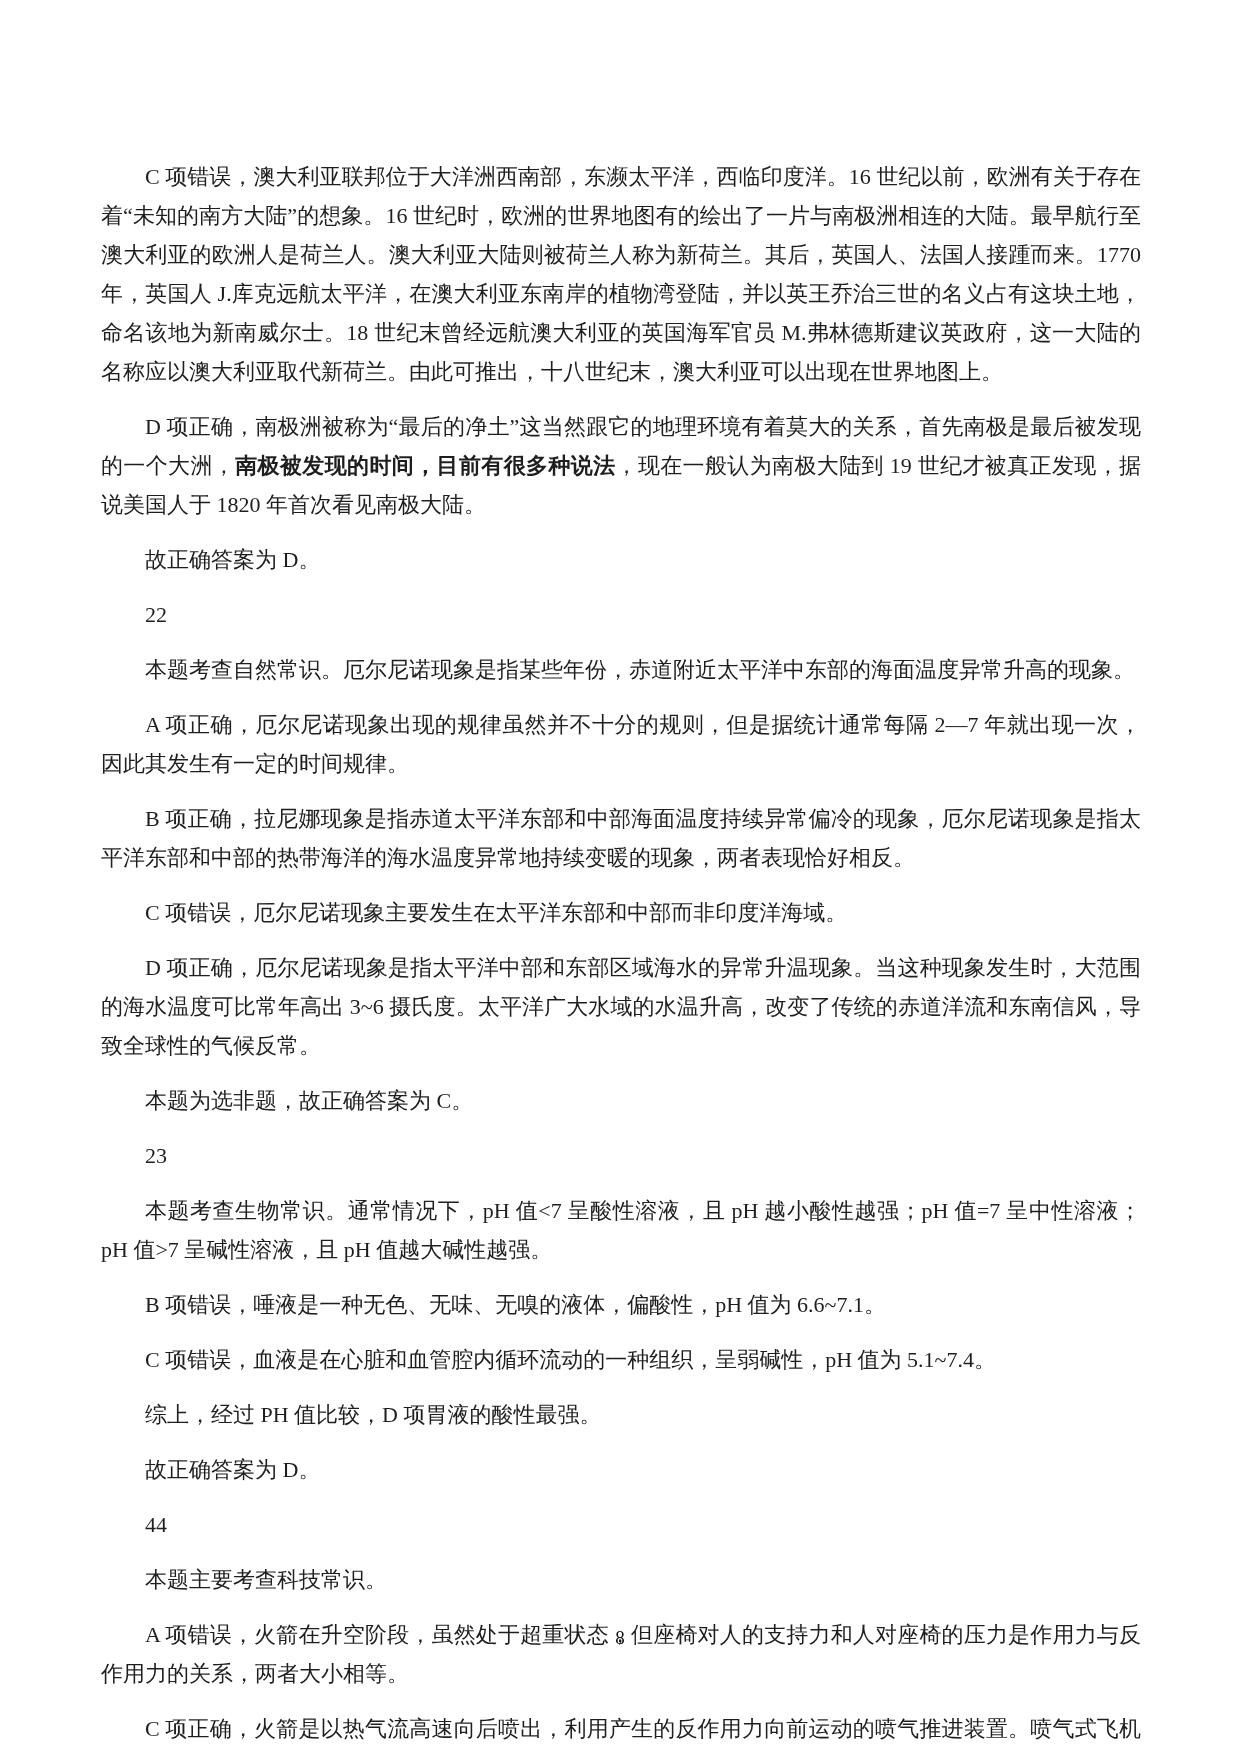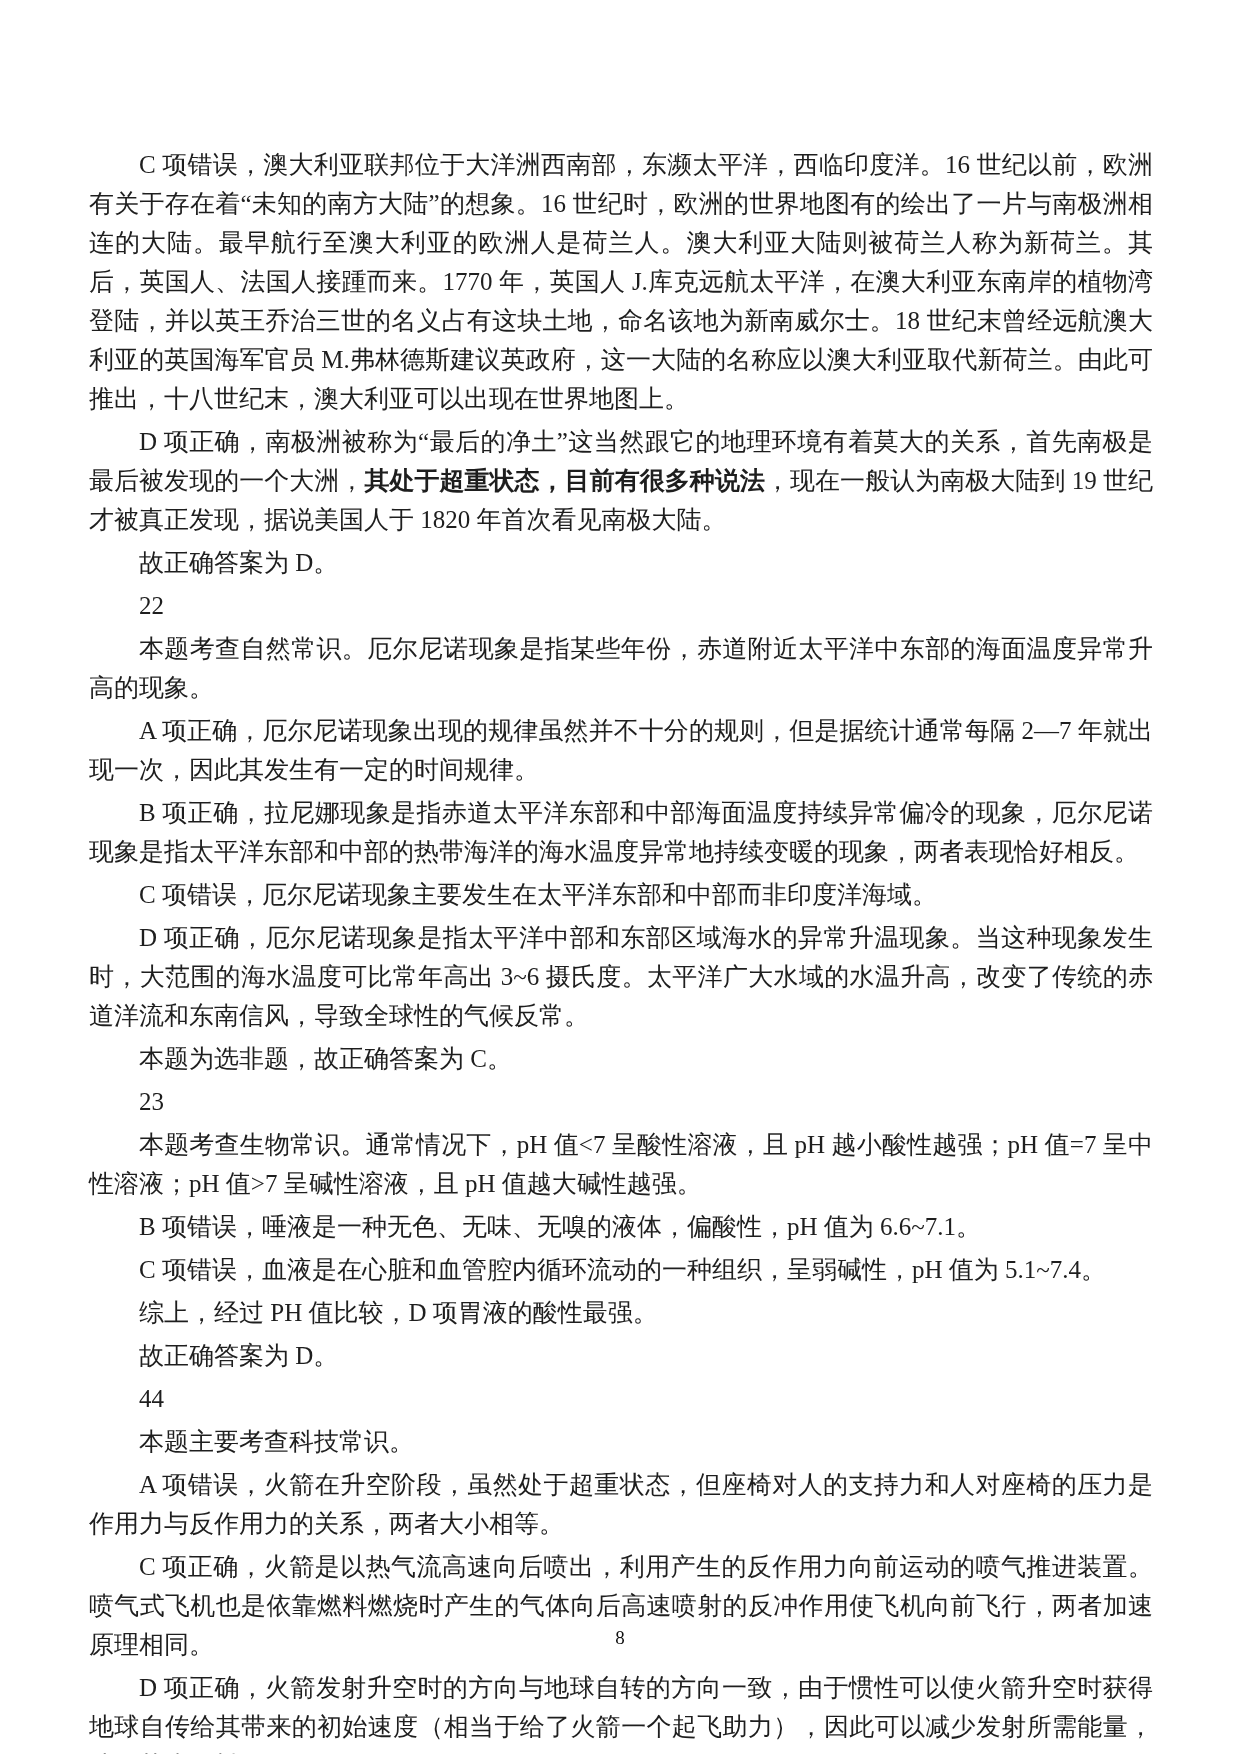--- a/index.html
+++ b/index.html
@@ -20,22 +20,22 @@
     background: #ffffff;
   }
   .content {
     position: absolute;
     left: 85px;
     top: 141px;
     width: 1072px;
     color: #1e1e1e;
   }
   .para {
-    margin: 4px;
-    font-size: 25px;
+    margin: 16px;
+    font-size: 22px;
     line-height: 39px;
     text-align: justify;
     text-indent: 2em;
     overflow-wrap: break-word;
   }
   .run {
     font-weight: normal;
   }
   .run-b {
     font-family: "DejaVu Sans", "Liberation Sans", sans-serif;
@@ -51,21 +51,21 @@
     line-height: 24px;
     color: #111111;
   }
 </style>
 </head>
 <body>
 
 <div class="page">
   <div class="content">
       <p class="para"><span class="run">C 项错误，澳大利亚联邦位于大洋洲西南部，东濒太平洋，西临印度洋。16 世纪以前，欧洲有关于存在着“未知的南方大陆”的想象。16 世纪时，欧洲的世界地图有的绘出了一片与南极洲相连的大陆。最早航行至澳大利亚的欧洲人是荷兰人。澳大利亚大陆则被荷兰人称为新荷兰。其后，英国人、法国人接踵而来。1770 年，英国人 J.库克远航太平洋，在澳大利亚东南岸的植物湾登陆，并以英王乔治三世的名义占有这块土地，命名该地为新南威尔士。18 世纪末曾经远航澳大利亚的英国海军官员 M.弗林德斯建议英政府，这一大陆的名称应以澳大利亚取代新荷兰。由此可推出，十八世纪末，澳大利亚可以出现在世界地图上。</span></p>
-      <p class="para"><span class="run">D 项正确，南极洲被称为“最后的净土”这当然跟它的地理环境有着莫大的关系，首先南极是最后被发现的一个大洲，</span><span class="run run-b">其处于超重状态，目前有很多种说法</span><span class="run">，现在一般认为南极大陆到 19 世纪才被真正发现，据说美国人于 1820 年首次看见南极大陆。</span></p>
+      <p class="para"><span class="run">D 项正确，南极洲被称为“最后的净土”这当然跟它的地理环境有着莫大的关系，首先南极是最后被发现的一个大洲，</span><span class="run run-b">南极被发现的时间，目前有很多种说法</span><span class="run">，现在一般认为南极大陆到 19 世纪才被真正发现，据说美国人于 1820 年首次看见南极大陆。</span></p>
       <p class="para"><span class="run">故正确答案为 D。</span></p>
       <p class="para"><span class="run">22</span></p>
       <p class="para"><span class="run">本题考查自然常识。厄尔尼诺现象是指某些年份，赤道附近太平洋中东部的海面温度异常升高的现象。</span></p>
       <p class="para"><span class="run">A 项正确，厄尔尼诺现象出现的规律虽然并不十分的规则，但是据统计通常每隔 2—7 年就出现一次，因此其发生有一定的时间规律。</span></p>
       <p class="para"><span class="run">B 项正确，拉尼娜现象是指赤道太平洋东部和中部海面温度持续异常偏冷的现象，厄尔尼诺现象是指太平洋东部和中部的热带海洋的海水温度异常地持续变暖的现象，两者表现恰好相反。</span></p>
       <p class="para"><span class="run">C 项错误，厄尔尼诺现象主要发生在太平洋东部和中部而非印度洋海域。</span></p>
       <p class="para"><span class="run">D 项正确，厄尔尼诺现象是指太平洋中部和东部区域海水的异常升温现象。当这种现象发生时，大范围的海水温度可比常年高出 3~6 摄氏度。太平洋广大水域的水温升高，改变了传统的赤道洋流和东南信风，导致全球性的气候反常。</span></p>
       <p class="para"><span class="run">本题为选非题，故正确答案为 C。</span></p>
       <p class="para"><span class="run">23</span></p>
       <p class="para"><span class="run">本题考查生物常识。通常情况下，pH 值&lt;7 呈酸性溶液，且 pH 越小酸性越强；pH 值=7 呈中性溶液；pH 值&gt;7 呈碱性溶液，且 pH 值越大碱性越强。</span></p>

